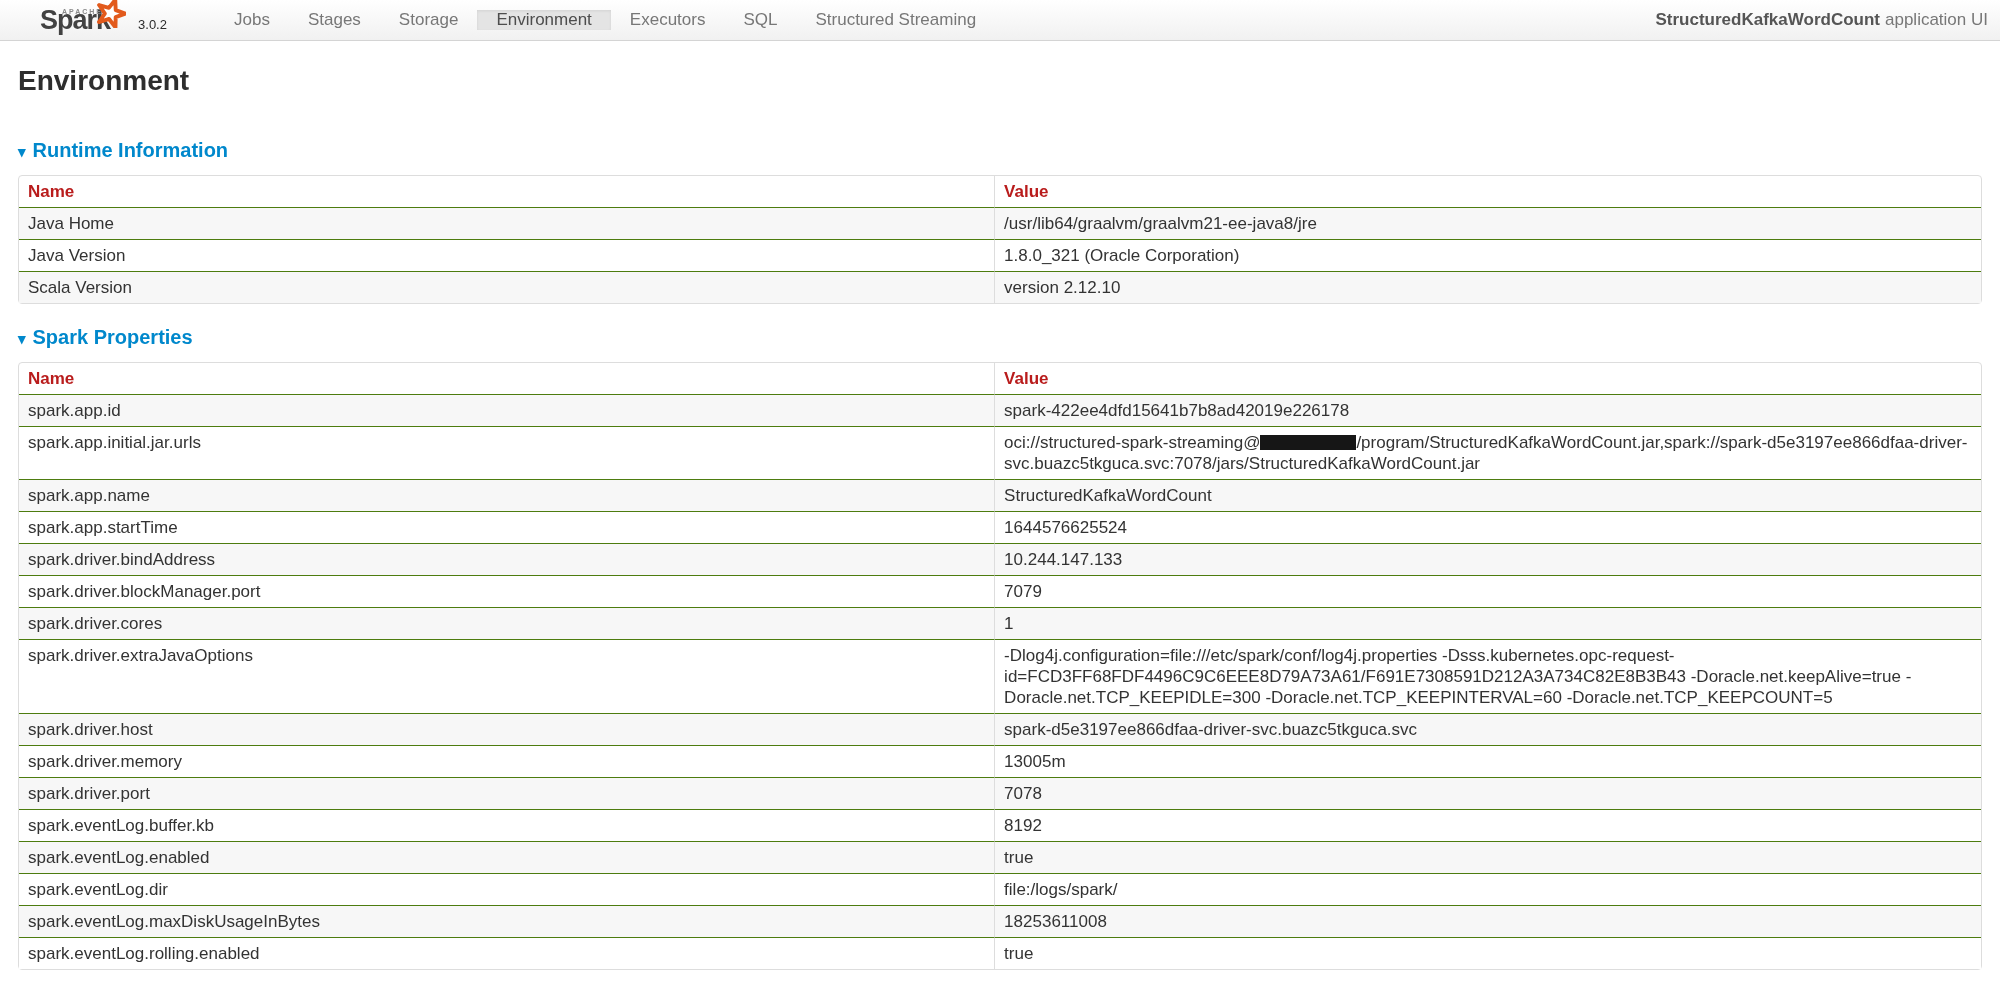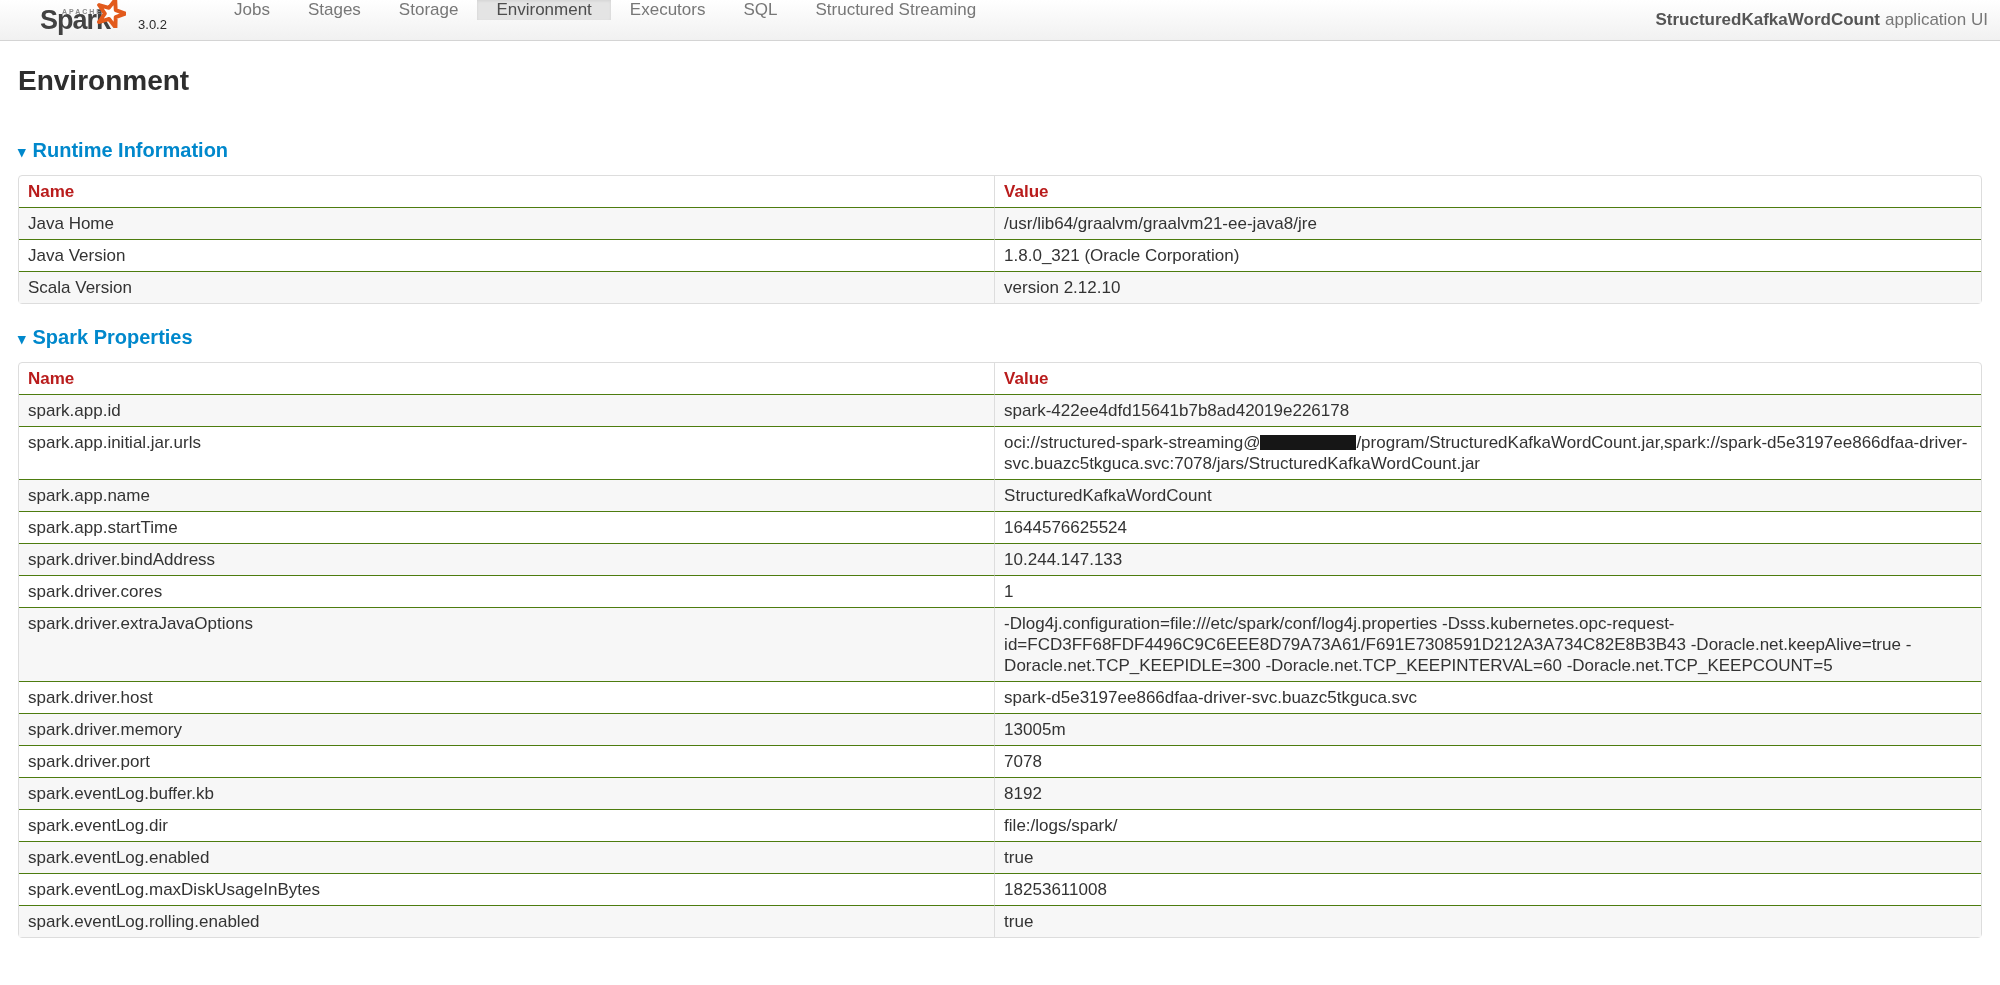--- a/index.html
+++ b/index.html
@@ -31,21 +31,21 @@
   .brand-name {
     font-size: 27px; font-weight: bold; color: #424242; letter-spacing: -1px;
   }
   .brand-star {
     position: absolute; top: -9px; right: -16px; width: 30px; height: 30px;
   }
   .brand-version {
     font-size: 13px; color: #2b2b2b; margin-left: 28px; padding-bottom: 2px;
   }
   .nav-tabs {
-    display: flex; list-style: none; align-items: flex-start;
+    display: flex; list-style: none; align-items: center;
   }
   .nav-tabs li { display: flex; align-items: stretch; }
   .nav-tabs a {
     display: flex; align-items: center;
     padding: 0 19px;
     font-size: 17px; color: #777; text-decoration: none; cursor: pointer;
   }
   .nav-tabs li.active a {
     background: #e4e4e4; color: #4d4d4d;
     box-shadow: inset 0 1px 3px rgba(0,0,0,0.08);
@@ -194,20 +194,24 @@
           </tr>
           <tr>
             <td>spark.app.startTime</td>
             <td>1644576625524</td>
           </tr>
           <tr>
             <td>spark.driver.bindAddress</td>
             <td>10.244.147.133</td>
           </tr>
           <tr>
+            <td>spark.driver.blockManager.port</td>
+            <td>7079</td>
+          </tr>
+          <tr>
             <td>spark.driver.cores</td>
             <td>1</td>
           </tr>
           <tr>
             <td>spark.driver.extraJavaOptions</td>
             <td>-Dlog4j.configuration=file:///etc/spark/conf/log4j.properties -Dsss.kubernetes.opc-request-id=FCD3FF68FDF4496C9C6EEE8D79A73A61/F691E7308591D212A3A734C82E8B3B43 -Doracle.net.keepAlive=true -Doracle.net.TCP_KEEPIDLE=300 -Doracle.net.TCP_KEEPINTERVAL=60 -Doracle.net.TCP_KEEPCOUNT=5</td>
           </tr>
           <tr>
             <td>spark.driver.host</td>
             <td>spark-d5e3197ee866dfaa-driver-svc.buazc5tkguca.svc</td>
@@ -218,26 +222,26 @@
           </tr>
           <tr>
             <td>spark.driver.port</td>
             <td>7078</td>
           </tr>
           <tr>
             <td>spark.eventLog.buffer.kb</td>
             <td>8192</td>
           </tr>
           <tr>
+            <td>spark.eventLog.enabled</td>
+            <td>true</td>
+          </tr>
+          <tr>
             <td>spark.eventLog.dir</td>
             <td>file:/logs/spark/</td>
-          </tr>
-          <tr>
-            <td>spark.eventLog.enabled</td>
-            <td>true</td>
           </tr>
           <tr>
             <td>spark.eventLog.maxDiskUsageInBytes</td>
             <td>18253611008</td>
           </tr>
           <tr>
             <td>spark.eventLog.rolling.enabled</td>
             <td>true</td>
           </tr>
         </tbody>

